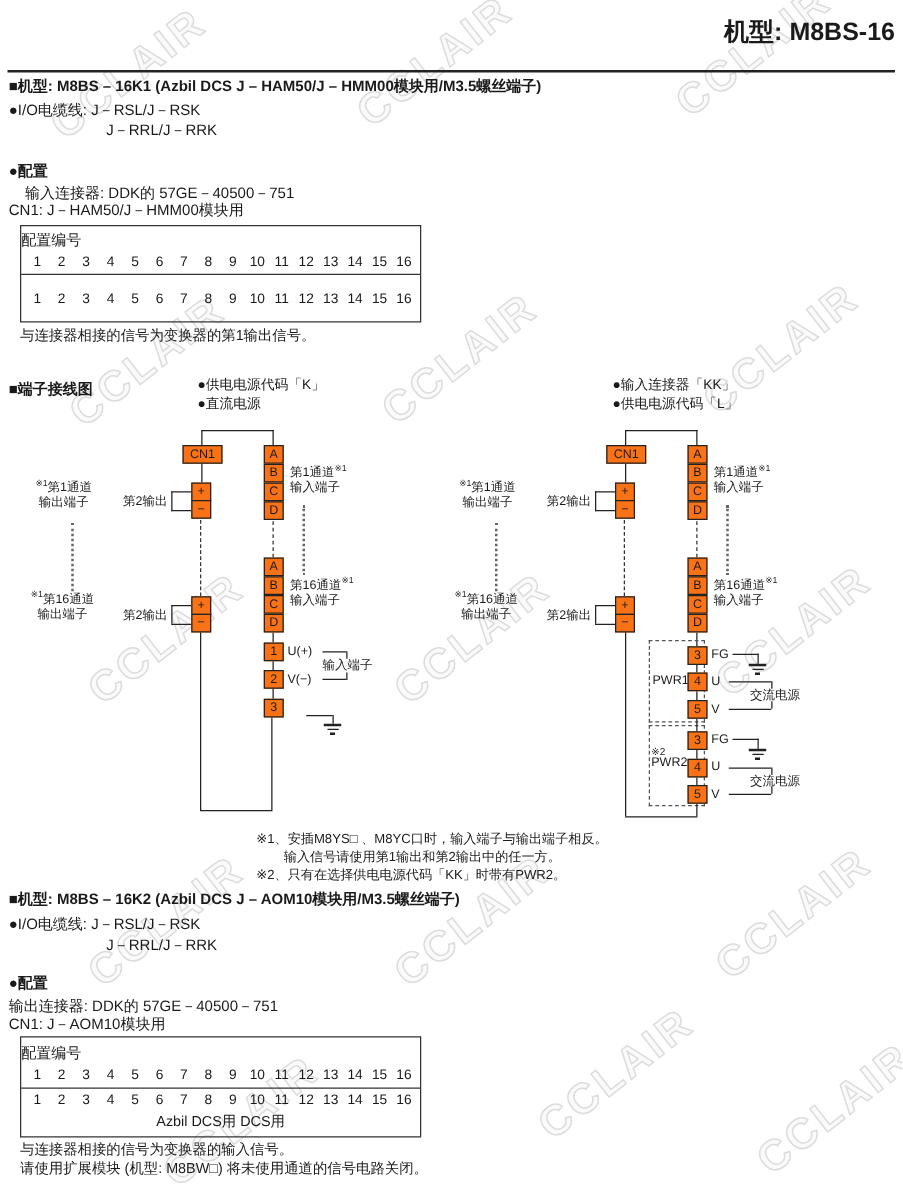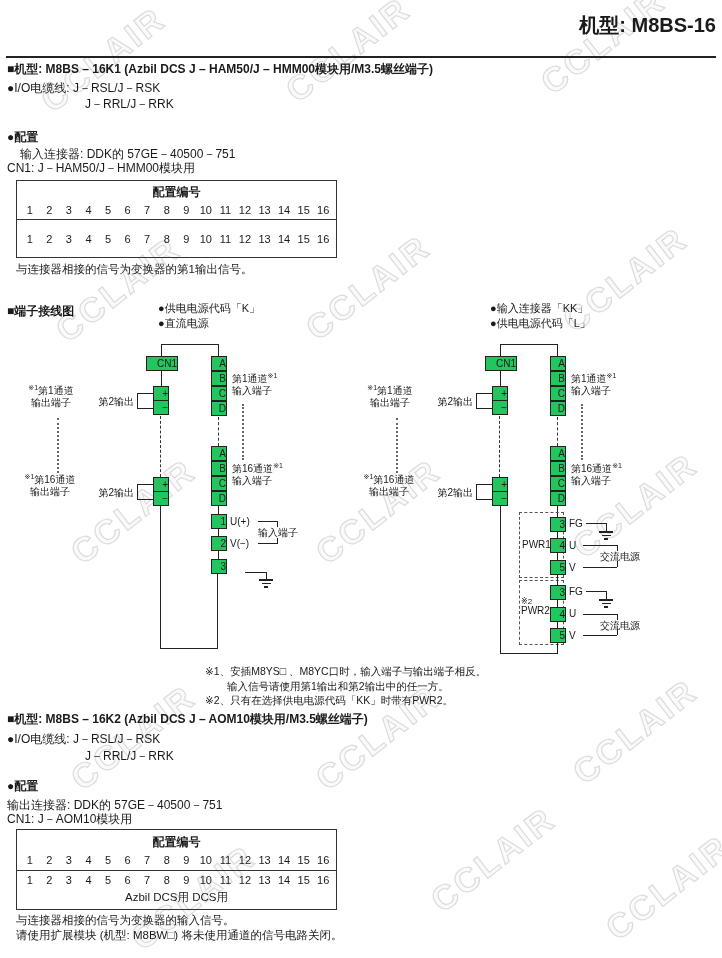--- a/index.html
+++ b/index.html
@@ -12,34 +12,34 @@
       -webkit-text-stroke:1.2px #dcdcdc;z-index:0;white-space:nowrap;user-select:none}
   .t{position:absolute;font-size:12px;line-height:14px;white-space:nowrap;z-index:2}
   .bld{font-weight:bold}
   .d{position:absolute;font-size:10px;line-height:12px;white-space:nowrap;z-index:2}
   .sm{font-size:10.5px;line-height:13px}
   .ctr{text-align:center}
   .rt{text-align:right}
   sup{font-size:7px;line-height:0}
   .ttl{position:absolute;font-size:20px;font-weight:bold;z-index:2}
   .rule{position:absolute;height:2px;background:#222;z-index:2}
-  .bx{position:absolute;width:16px;height:15px;border:1px solid #222;background:#22c55e;
-      font-size:10px;line-height:13px;text-align:right;z-index:3}
+  .bx{position:absolute;width:16px;height:15px;border:1px solid #222;background:#f97316;
+      font-size:10px;line-height:13px;text-align:center;z-index:3}
   .bw{width:32px}
   .lh{position:absolute;height:1px;background:#222;z-index:1;display:block}
   .lv{position:absolute;width:1px;background:#222;z-index:1;display:block}
   .dv{position:absolute;width:0;border-left:1px dashed #333;z-index:1}
   .dotv{position:absolute;width:0;border-left:2px dotted #666;z-index:1}
   .dashbox{position:absolute;border:1px dashed #555;z-index:1}
   .gnd{position:absolute;display:flex;flex-direction:column;align-items:center;z-index:2}
   .gnd i{display:block;height:1.5px;background:#222;margin-bottom:2px}
   .cfg-table{position:absolute;width:321px;border:1px solid #333;z-index:2}
   .half{height:50%;display:flex;flex-direction:column;justify-content:space-evenly}
   .hb{border-top:1px solid #333}
-  .cfg-head{text-align:center;font-size:12px;font-weight:bold}
+  .cfg-head{text-align:left;font-size:12px;font-weight:normal}
   .cfg-foot{text-align:center;font-size:11.5px}
   .nums{display:flex;padding:0 3px;font-size:11px}
   .nums span{flex:1;text-align:center}
 </style>
 </head>
 <body>
 
 <div id="page">
   <div id="wm-layer">
       <div class="wm" style="left: 30px; top: 40px;">CCLAIR</div>

